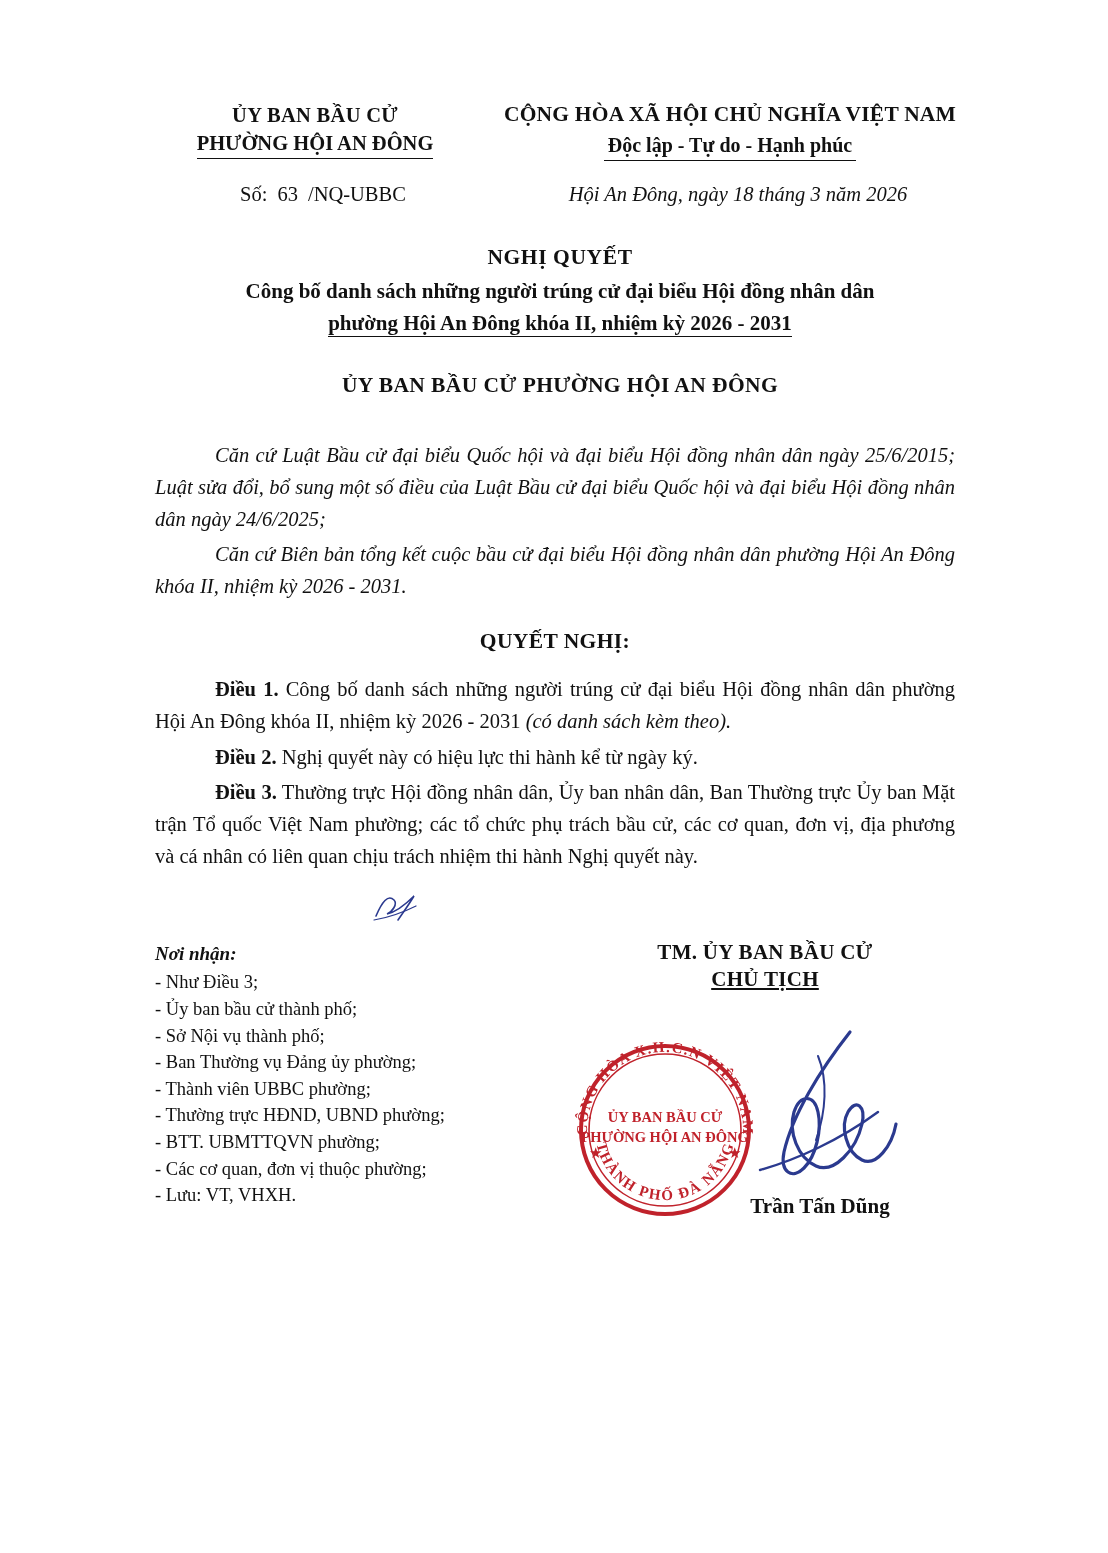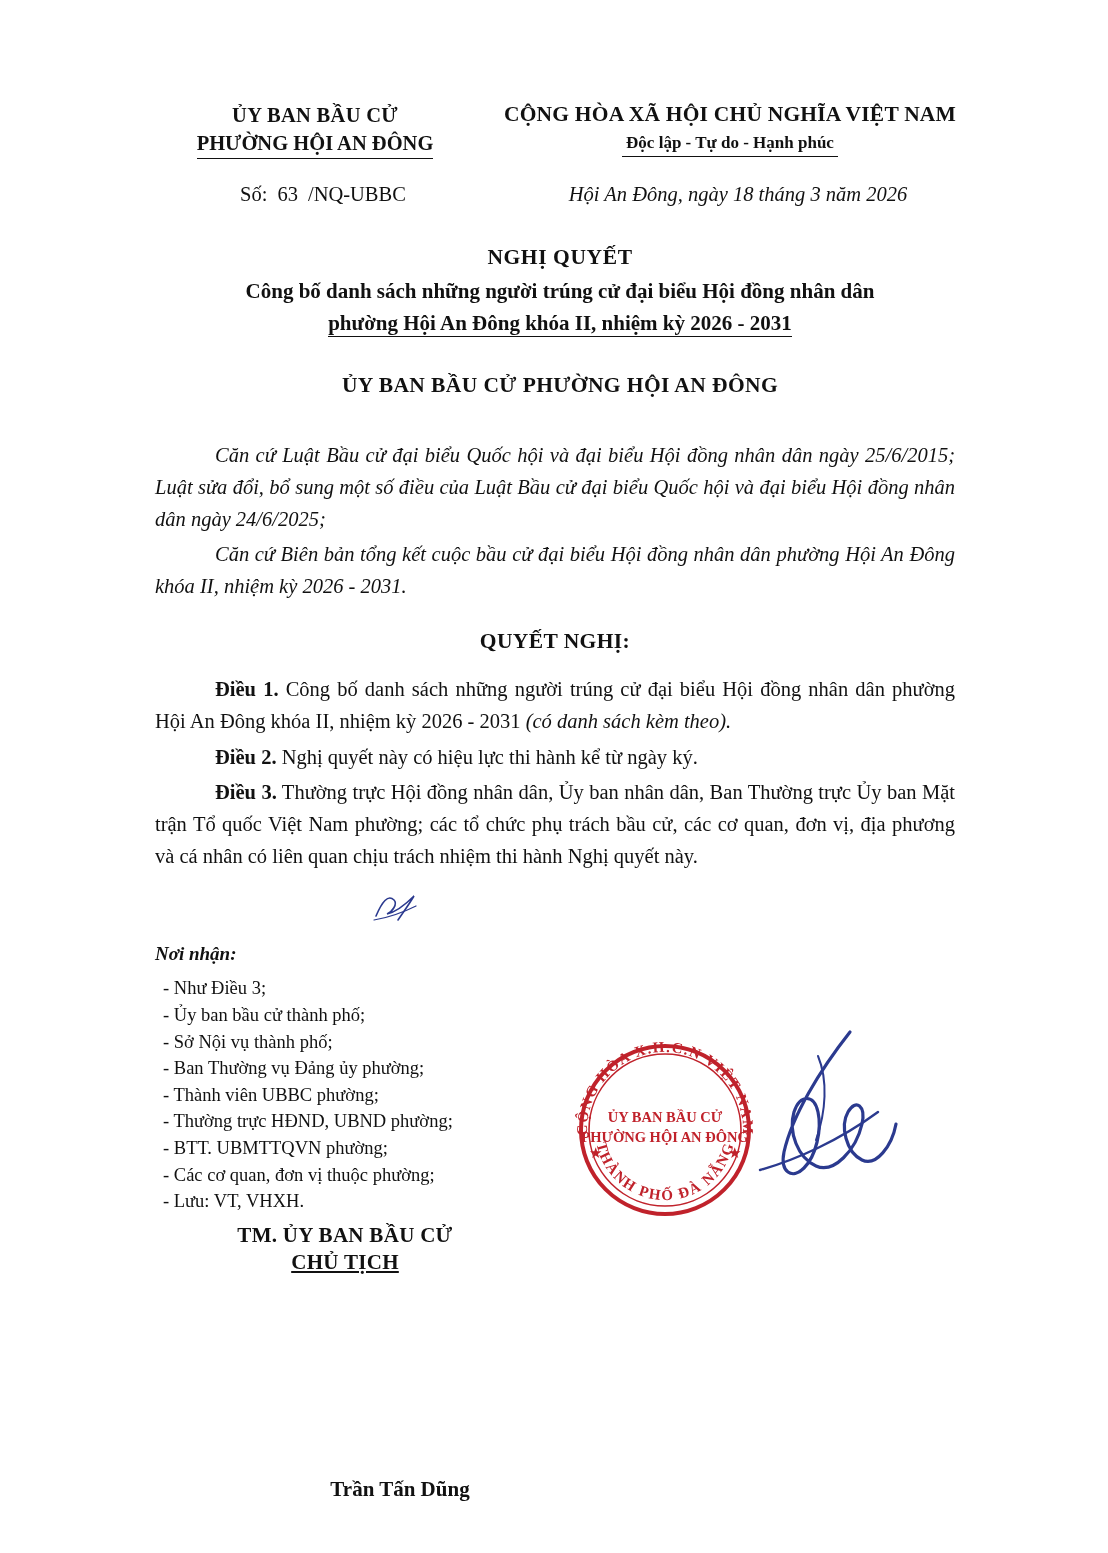--- a/index.html
+++ b/index.html
@@ -56,21 +56,21 @@
     padding-bottom: 1px;
   }
   .nation-line {
     font-weight: bold;
     font-size: 21.5px;
     line-height: 1.35;
     letter-spacing: 0.2px;
   }
   .nation-sub {
     font-weight: bold;
-    font-size: 17px;
+    font-size: 20px;
     line-height: 1.4;
     display: inline-block;
     border-bottom: 1.6px solid #111;
     padding: 0 4px 1px 4px;
     margin-top: 2px;
   }
 
   .subheader {
     position: absolute;
     top: 183px;
@@ -156,36 +156,35 @@
   .article-label { font-weight: bold; }
   .ital { font-style: italic; }
 
   
   .bottom {
     position: absolute;
     top: 940px;
     left: 155px;
     width: 800px;
     display: flex;
-    flex-direction: column;
   }
   .recipients {
     width: 420px;
     font-size: 18.5px;
     line-height: 1.44;
   }
   .recipients-title {
     font-weight: bold;
     font-style: italic;
     font-size: 19px;
     margin-bottom: 2px;
   }
   .recipients ul {
     list-style: none;
-    margin: 8px;
+    margin: 0;
     padding: 0;
   }
   .recipients li { white-space: nowrap; }
 
   .signature {
     width: 380px;
     text-align: center;
     position: relative;
   }
   .sig-line-1 {

